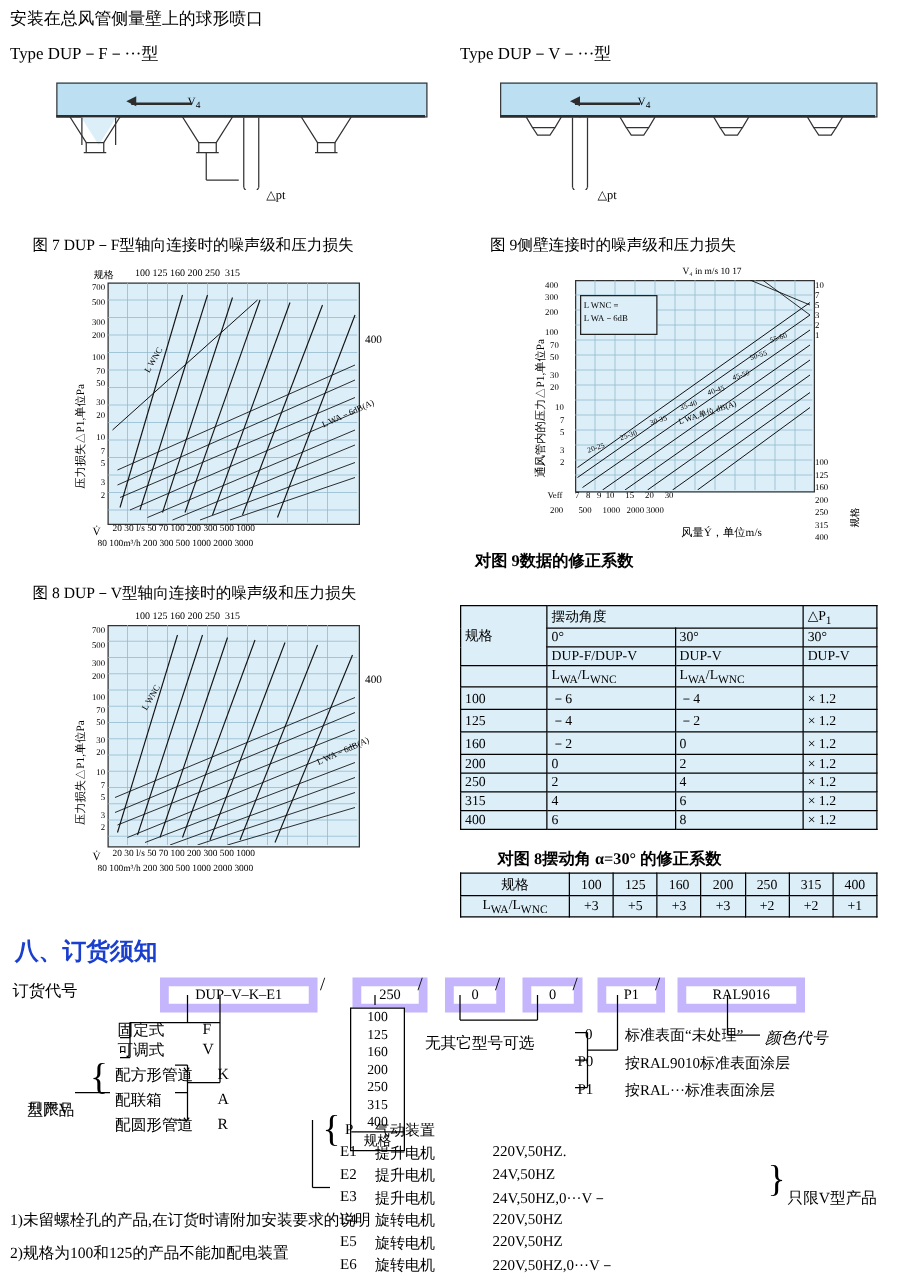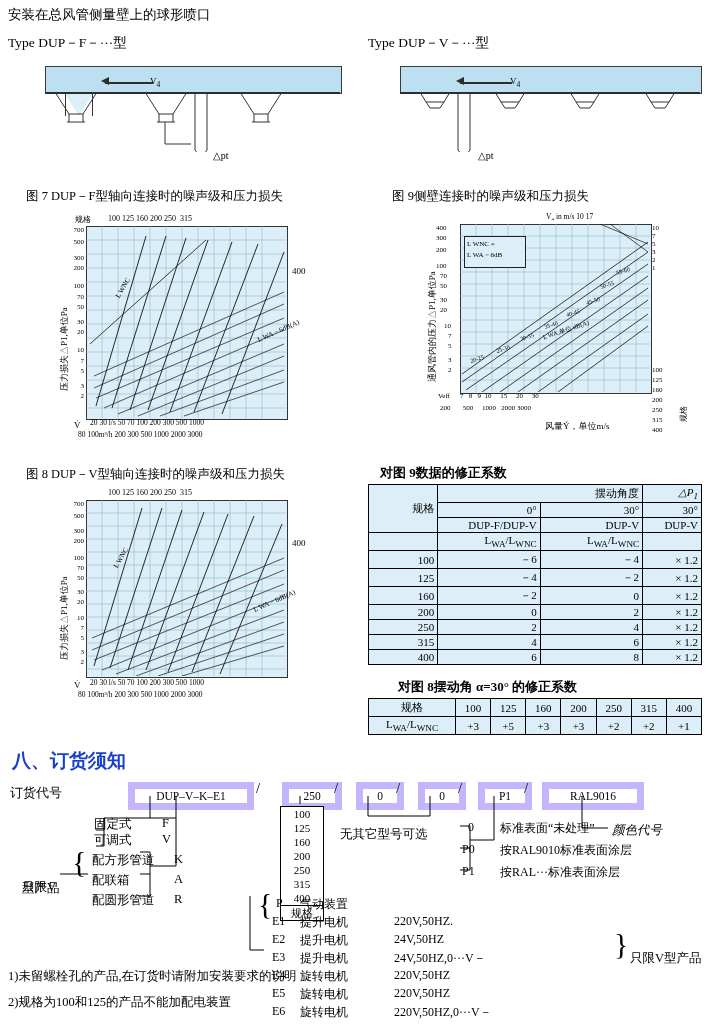--- a/index.html
+++ b/index.html
@@ -13,21 +13,21 @@
   .abs{position:absolute;}
   .ttl{font-size:13.5px;}
   .cap{font-size:12.5px;}
   .duct{position:absolute;background:#bcdff2;border:1px solid #3a3a3a;}
   .ductline{position:absolute;background:#2d2d2d;}
   
   .chart{position:absolute;background:#dceef7;border:1px solid #333;}
   .vrot{transform:rotate(-90deg);transform-origin:0 0;white-space:nowrap;}
   
   table{border-collapse:collapse;}
-  .tbl td,.tbl th{border:1px solid #000;font-size:11px;text-align:right;padding:1px 3px;font-weight:normal;}
+  .tbl td,.tbl th{border:1px solid #000;font-size:11px;text-align:left;padding:1px 3px;font-weight:normal;}
   .tbl{background:#dceef7;}
   .tbl2 td,.tbl2 th{border:1px solid #000;font-size:11px;text-align:center;padding:1px 4px;font-weight:normal;}
   .tbl2{background:#dceef7;}
   
   .secTitle{color:#1a3fcf;font-size:19px;font-weight:bold;font-family:"Liberation Serif",serif;}
   .ordbox{border:7px solid #c4b5fd;text-align:center;font-size:11.5px;padding:1px 4px;background:#fff;}
   .slash{font-size:15px;}
   .specList{border:1px solid #000;font-size:11px;text-align:center;width:42px;background:#fff;}
   .specList div{border-bottom:0;padding:0 2px;line-height:14px;}
   .specList div.last{border-top:1px solid #000;}
@@ -334,27 +334,27 @@
   <div class="abs" style="left:0;top:174px;font-size:7px;text-align:right;width:24px;">2</div>
   <div class="abs vrot" style="left:-2px;top:176px;font-size:9px;">压力损失△P1,单位Pa</div>
   <div class="abs" style="left:232px;top:54px;font-size:9px;">400</div>
   <div class="abs" style="left:14px;top:196px;font-size:9px;">V̇</div>
   <div class="abs" style="left:30px;top:194px;font-size:7.5px;">20  30 l/s  50  70 100     200   300  500   1000</div>
   <div class="abs" style="left:18px;top:206px;font-size:7.5px;">80 100m³/h 200 300   500 1000   2000 3000</div>
   <div class="abs" style="left:50px;top:70px;font-size:7px;transform:rotate(-60deg);">L WNC</div>
   <div class="abs" style="left:192px;top:112px;font-size:7px;transform:rotate(-24deg);">L WA－6dB(A)</div>
 </div>
 
-<div class="abs" style="left:380px;top:464px;font-size:13px;font-weight:bold;">对图 9数据的修正系数</div>
+<div class="abs" style="left:380px;top:440px;font-size:13px;font-weight:bold;">对图 9数据的修正系数</div>
 <table class="tbl" style="position:absolute;left:368px;top:484px;width:334px;">
   <tbody>
       <tr>
     <td rowspan="3" style="width:66px;">规格</td>
     <td colspan="2">摆动角度</td>
-    <td rowspan="1" style="width:54px;font-style:italic;">△P<sub>1</sub></td>
+    <td rowspan="1" style="width:54px;">△P<sub>1</sub></td>
   </tr>
   <tr>
     <td style="width:99px;">0°</td>
     <td style="width:99px;">30°</td>
     <td>30°</td>
   </tr>
   <tr>
     <td>DUP-F/DUP-V</td>
     <td>DUP-V</td>
     <td>DUP-V</td>

